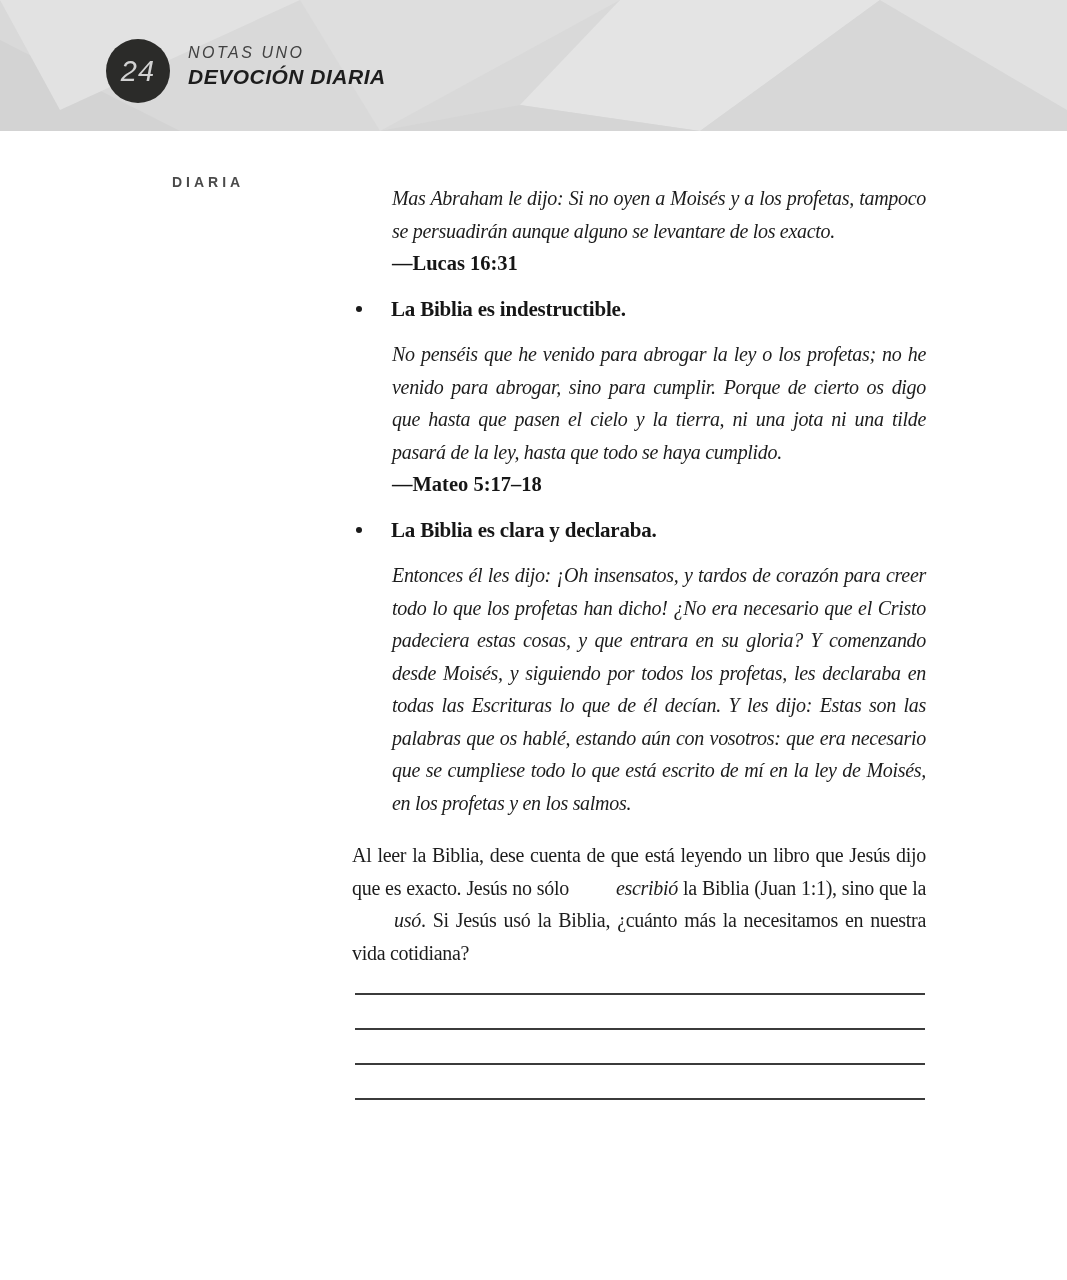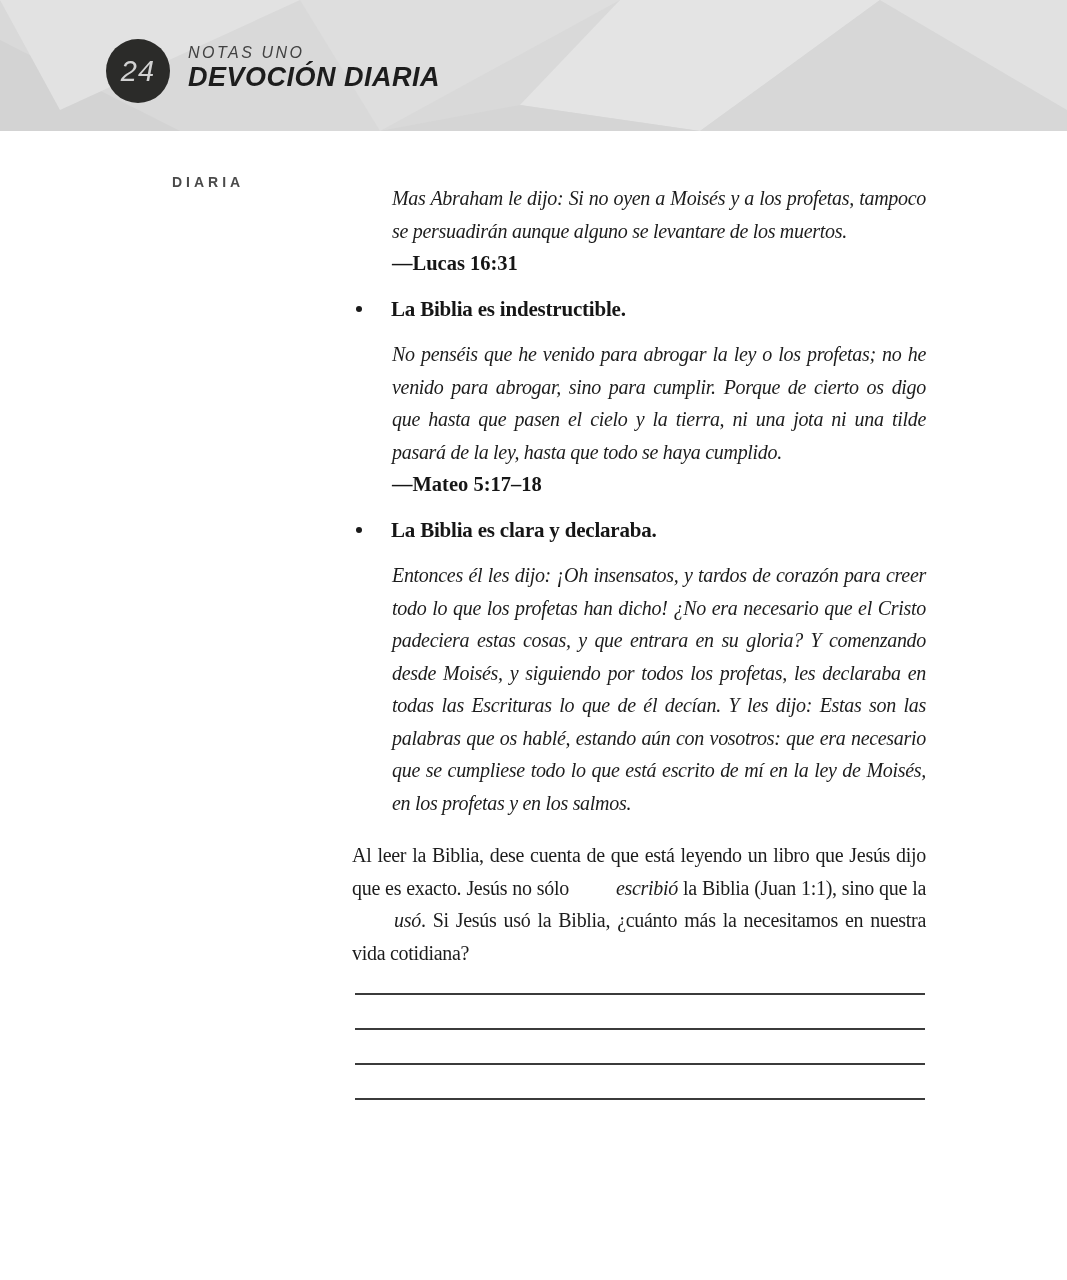--- a/index.html
+++ b/index.html
@@ -41,21 +41,21 @@
   .kicker {
     font-family: "Liberation Sans", sans-serif;
     font-size: 16px;
     letter-spacing: 2.5px;
     color: #414141;
     line-height: 18px;
   }
   .title {
     font-family: "Liberation Sans", sans-serif;
     font-weight: bold;
-    font-size: 27px;
+    font-size: 21px;
     letter-spacing: 0.5px;
     color: #1d1d1d;
     line-height: 30px;
   }
 
   
   .notas {
     position: absolute; left: 172px; top: 174px;
     font-family: "Liberation Sans", sans-serif;
     font-weight: bold;
@@ -143,21 +143,21 @@
       <div class="title">DEVOCIÓN DIARIA</div>
     </div>
   </header>
 
   <aside class="notas">DIARIA</aside>
 
   <main class="content">
 
     <section class="bullet-section">
       <div class="quote-block">
-        <div class="quote-text">Mas Abraham le dijo: Si no oyen a Moisés y a los profetas, tampoco se persuadirán aunque alguno se levantare de los muertos.</div>
+        <div class="quote-text">Mas Abraham le dijo: Si no oyen a Moisés y a los profetas, tampoco se persuadirán aunque alguno se levantare de los exacto.</div>
         <div class="quote-ref">—Lucas 16:31</div>
       </div>
     </section>
 
     <section class="bullet-section">
       <div class="bullet-heading">
         <span class="bullet-dot"></span>
         <span>La Biblia es indestructible.</span>
       </div>
       <div class="quote-block">

